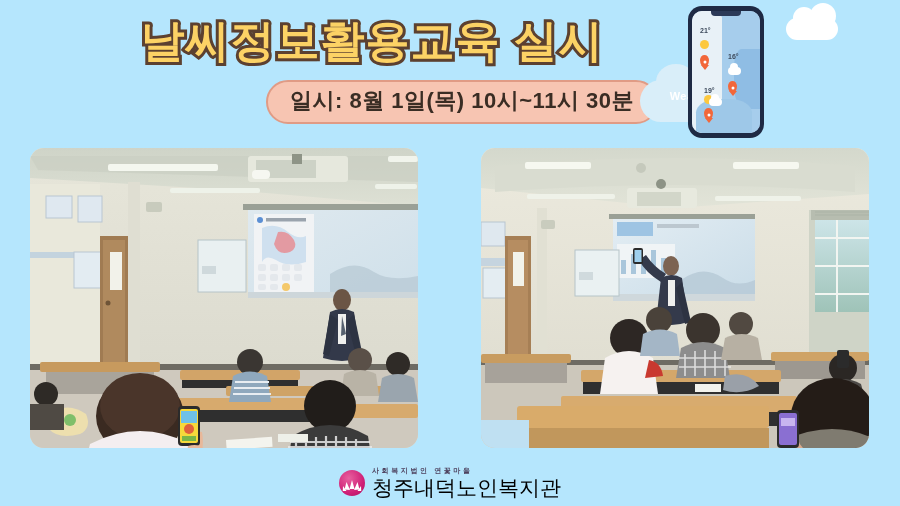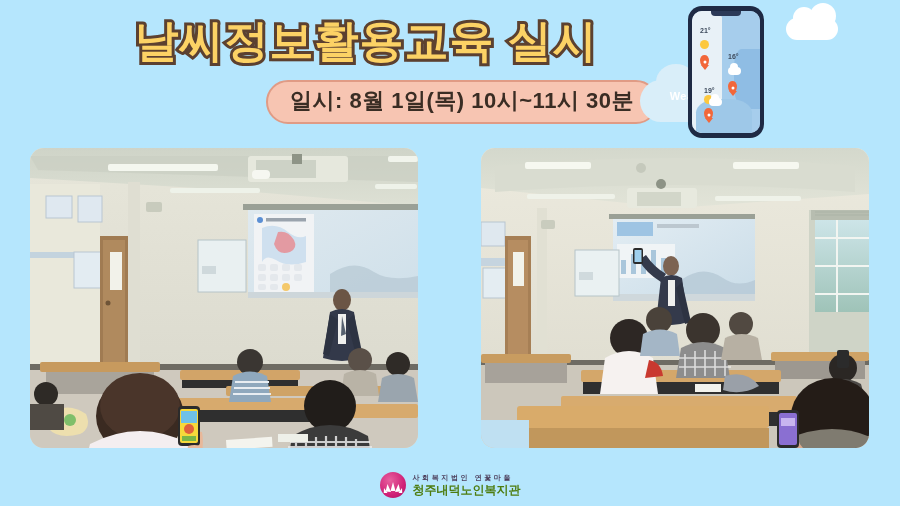--- a/index.html
+++ b/index.html
@@ -16,21 +16,21 @@
     position: relative;
     width: 900px;
     height: 506px;
     background: #b5e6fd;
     overflow: hidden;
   }
 
   
   .title {
     position: absolute;
-    left: 4px;
+    left: 10px;
     top: 12px;
     width: 724px;
     text-align: center;
     font-size: 44px;
     font-weight: bold;
     letter-spacing: 1px;
     color: #fcd265;
     -webkit-text-stroke: 6px #5c4130;
     paint-order: stroke fill;
     text-shadow: 0 3px 0 rgba(92,65,48,0.25);
@@ -314,23 +314,23 @@
   .logo-text { line-height: 1; }
   .org-sub {
     font-size: 7px;
     color: #4c3f5c;
     letter-spacing: 2.6px;
     font-weight: bold;
     margin-bottom: 3px;
     white-space: nowrap;
   }
   .org-name {
-    font-size: 12px;
-    font-weight: bold;
-    color: #4d7c0f;
+    font-size: 21px;
+    font-weight: normal;
+    color: #000000;
     letter-spacing: 0px;
     white-space: nowrap;
   }
 </style>
 </head>
 <body>
 
 <div id="poster">
 
   <div class="title">날씨정보활용교육 실시</div>

